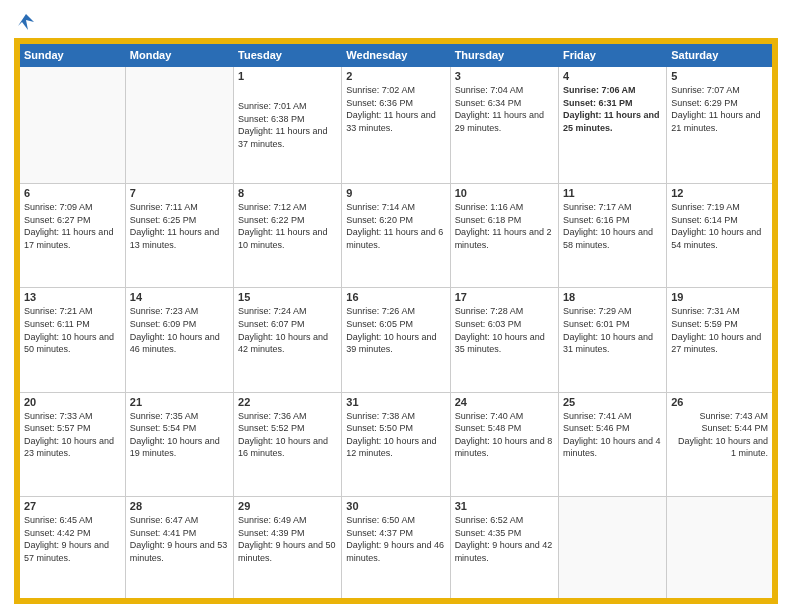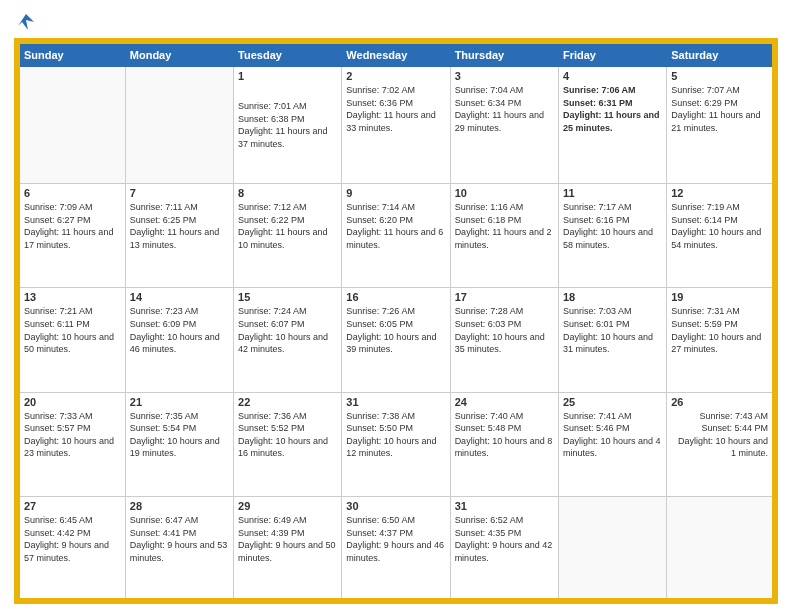--- a/index.html
+++ b/index.html
@@ -239,21 +239,21 @@
 Daylight: 10 hours and 39 minutes.</div>
           </td>
           <td>
             <span class="day-num">17</span>
             <div class="day-info" style="white-space: pre-line;">Sunrise: 7:28 AM
 Sunset: 6:03 PM
 Daylight: 10 hours and 35 minutes.</div>
           </td>
           <td>
             <span class="day-num">18</span>
-            <div class="day-info" style="white-space: pre-line;">Sunrise: 7:03 AM
+            <div class="day-info" style="white-space: pre-line;">Sunrise: 7:29 AM
 Sunset: 6:01 PM
 Daylight: 10 hours and 31 minutes.</div>
           </td>
           <td>
             <span class="day-num">19</span>
             <div class="day-info" style="white-space: pre-line;">Sunrise: 7:31 AM
 Sunset: 5:59 PM
 Daylight: 10 hours and 27 minutes.</div>
           </td>
         </tr>

